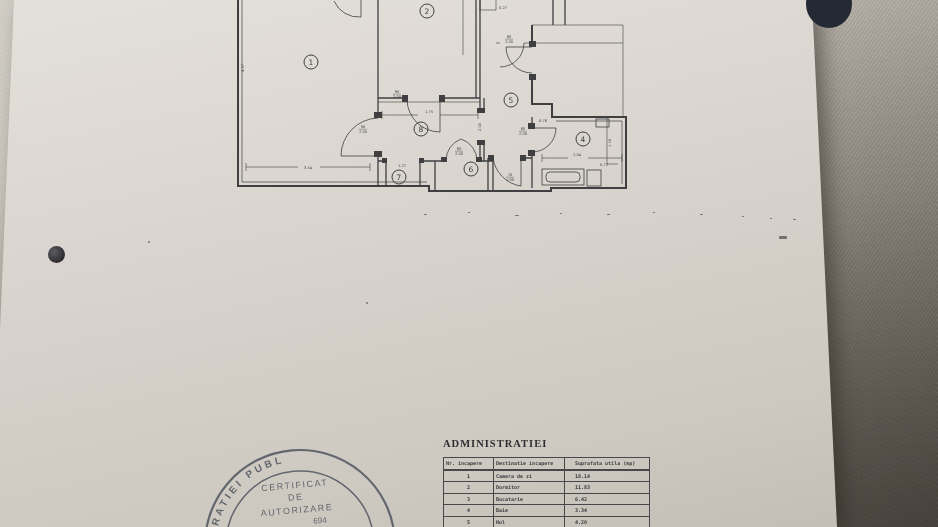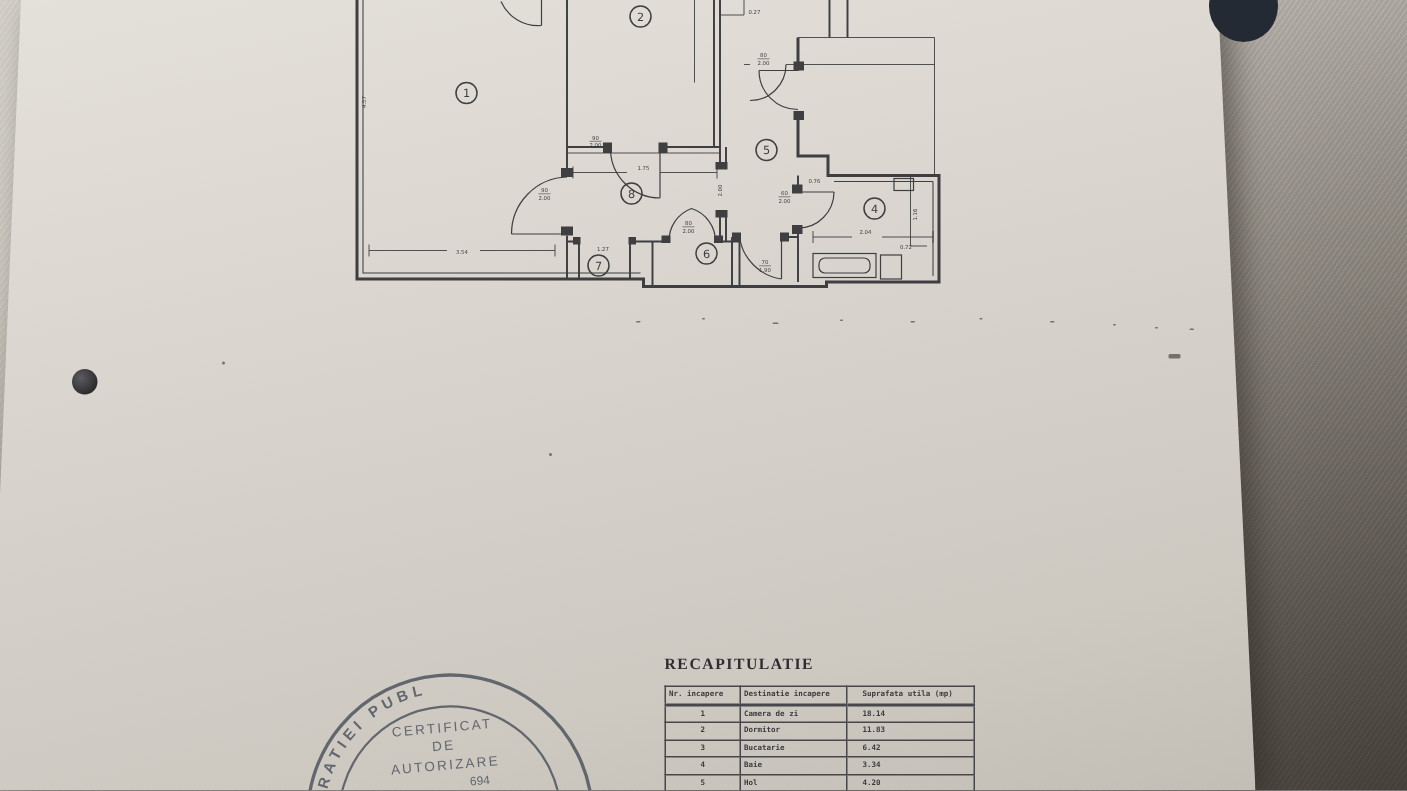--- a/index.html
+++ b/index.html
@@ -222,21 +222,21 @@
       <div class="speck" style="left: 653px; top: 212px; width: 2px; height: 1px;"></div>
       <div class="speck" style="left: 700px; top: 214px; width: 3px; height: 1px;"></div>
       <div class="speck" style="left: 742px; top: 216px; width: 2px; height: 1px;"></div>
       <div class="speck" style="left: 770px; top: 218px; width: 2px; height: 1px;"></div>
       <div class="speck" style="left: 779px; top: 236px; width: 8px; height: 3px;"></div>
       <div class="speck" style="left: 793px; top: 219px; width: 3px; height: 1px;"></div>
       <div class="speck" style="left: 366px; top: 302px; width: 2px; height: 2px;"></div>
       <div class="speck" style="left: 148px; top: 241px; width: 2px; height: 2px;"></div>
     </div>
 
-  <div class="recap-title">RECAPITULATIE</div>
+  <div class="recap-title">ADMINISTRATIEI</div>
   <table class="recap-table">
     <thead>
       <tr>
         <th class="col-nr">Nr. incapere</th>
         <th class="col-dest">Destinatie incapere</th>
         <th class="col-sup">Suprafata utila (mp)</th>
       </tr>
     </thead>
     <tbody id="recap-body">
         <tr>

